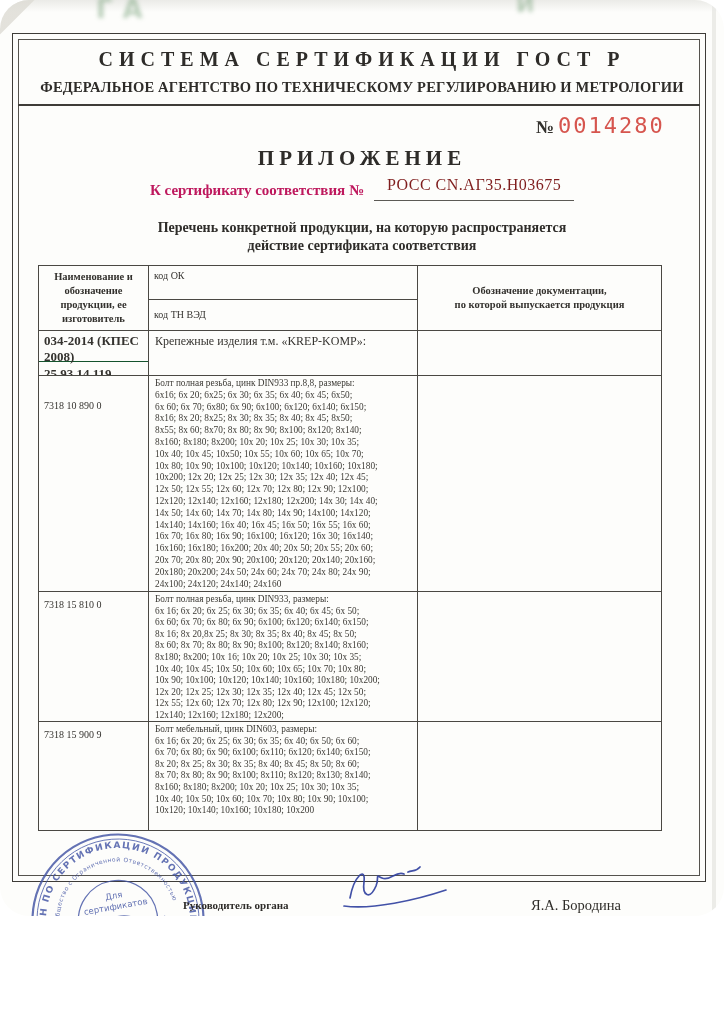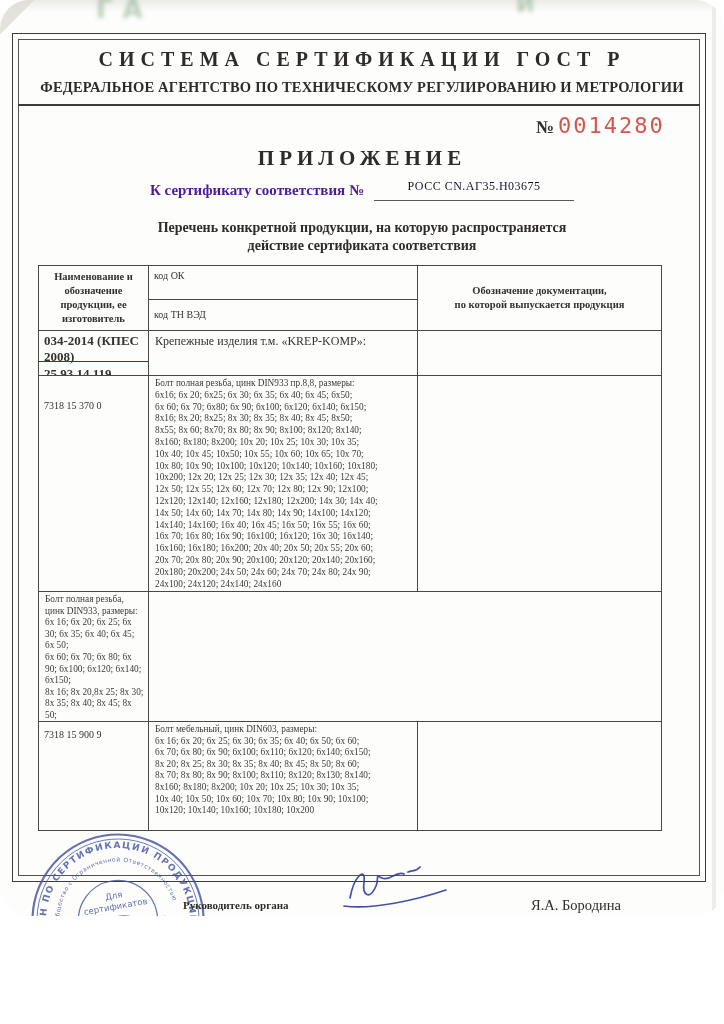--- a/index.html
+++ b/index.html
@@ -26,23 +26,23 @@
           font-size:14.5px;font-weight:bold;letter-spacing:.2px;color:#2e2c29;}
   
   .blank-no{position:absolute;left:536px;top:113px;white-space:nowrap;}
   .blank-no .lbl{font-size:18px;font-weight:bold;color:#33312d;}
   .blank-no .num{font-family:"DejaVu Sans Mono",monospace;font-size:22px;color:#d6554e;letter-spacing:2px;}
   
   .apx-title{position:absolute;left:0;right:0;top:146px;text-align:center;
              font-size:21px;font-weight:bold;letter-spacing:5px;color:#2e2c29;}
   .cert-line{position:absolute;left:0;right:0;top:180px;display:flex;justify-content:center;
              align-items:flex-end;gap:10px;}
-  .cert-line .lbl{font-size:15px;font-weight:bold;color:#4c1d95;padding-bottom:2px;}
+  .cert-line .lbl{font-size:15px;font-weight:bold;color:#be185d;padding-bottom:2px;}
   .cert-line .uwrap{width:200px;border-bottom:1.5px solid #5c5a55;text-align:center;padding-bottom:2px;}
-  .cert-line .cnum{font-size:12px;color:#0f172a;letter-spacing:.5px;position:relative;top:-4px;}
+  .cert-line .cnum{font-size:16px;color:#7f1d1d;letter-spacing:.5px;position:relative;top:-4px;}
   .scope1{position:absolute;left:0;right:0;top:220px;text-align:center;font-size:14px;font-weight:bold;color:#2e2c29;}
   .scope2{position:absolute;left:0;right:0;top:238px;text-align:center;font-size:14px;font-weight:bold;color:#2e2c29;}
   
   .tbl{position:absolute;left:38px;top:265px;width:622px;border:1.5px solid #4a4843;}
   .trow{display:grid;grid-template-columns:110px 269px 1fr;}
   .trow + .trow{border-top:1px solid #4a4843;}
   .cell{border-right:1px solid #4a4843;overflow:hidden;}
   .cell:last-child{border-right:none;}
   .pre{white-space:pre-line;}
   .hrow{height:64px;}
@@ -138,21 +138,21 @@
     <div class="trow rowA">
       <div class="cell">
         <div class="codewrap pre">034-2014 (КПЕС 2008)
 25.93.14.119</div>
       </div>
       <div class="cell prod">Крепежные изделия т.м. «KREP-KOMP»:</div>
       <div class="cell"></div>
     </div>
 
     <div class="trow rowB">
-      <div class="cell codecell">7318 15 370 0</div>
+      <div class="cell codecell">7318 10 890 0</div>
       <div class="cell sizes pre">Болт полная резьба, цинк DIN933 пр.8,8, размеры:
 6x16; 6x 20; 6x25; 6x 30; 6x 35; 6x 40; 6x 45; 6x50;
 6x 60; 6x 70; 6x80; 6x 90; 6x100; 6x120; 6x140; 6x150;
 8x16; 8x 20; 8x25; 8x 30; 8x 35; 8x 40; 8x 45; 8x50;
 8x55; 8x 60; 8x70; 8x 80; 8x 90; 8x100; 8x120; 8x140;
 8x160; 8x180; 8x200; 10x 20; 10x 25; 10x 30; 10x 35;
 10x 40; 10x 45; 10x50; 10x 55; 10x 60; 10x 65; 10x 70;
 10x 80; 10x 90; 10x100; 10x120; 10x140; 10x160; 10x180;
 10x200; 12x 20; 12x 25; 12x 30; 12x 35; 12x 40; 12x 45;
 12x 50; 12x 55; 12x 60; 12x 70; 12x 80; 12x 90; 12x100;
@@ -161,20 +161,21 @@
 14x140; 14x160; 16x 40; 16x 45; 16x 50; 16x 55; 16x 60;
 16x 70; 16x 80; 16x 90; 16x100; 16x120; 16x 30; 16x140;
 16x160; 16x180; 16x200; 20x 40; 20x 50; 20x 55; 20x 60;
 20x 70; 20x 80; 20x 90; 20x100; 20x120; 20x140; 20x160;
 20x180; 20x200; 24x 50; 24x 60; 24x 70; 24x 80; 24x 90;
 24x100; 24x120; 24x140; 24x160</div>
       <div class="cell"></div>
     </div>
 
     <div class="trow rowC">
+      <div class="cell codecell">7318 15 810 0</div>
       <div class="cell sizes pre">Болт полная резьба, цинк DIN933, размеры:
 6x 16; 6x 20; 6x 25; 6x 30; 6x 35; 6x 40; 6x 45; 6x 50;
 6x 60; 6x 70; 6x 80; 6x 90; 6x100; 6x120; 6x140; 6x150;
 8x 16; 8x 20,8x 25; 8x 30; 8x 35; 8x 40; 8x 45; 8x 50;
 8x 60; 8x 70; 8x 80; 8x 90; 8x100; 8x120; 8x140; 8x160;
 8x180; 8x200; 10x 16; 10x 20; 10x 25; 10x 30; 10x 35;
 10x 40; 10x 45; 10x 50; 10x 60; 10x 65; 10x 70; 10x 80;
 10x 90; 10x100; 10x120; 10x140; 10x160; 10x180; 10x200;
 12x 20; 12x 25; 12x 30; 12x 35; 12x 40; 12x 45; 12x 50;
 12x 55; 12x 60; 12x 70; 12x 80; 12x 90; 12x100; 12x120;

